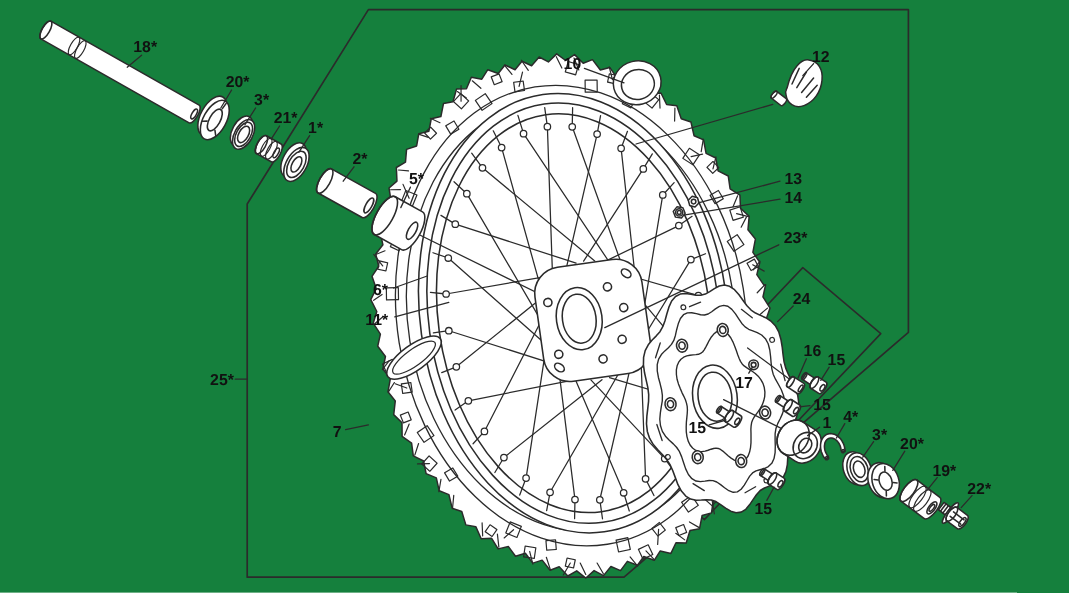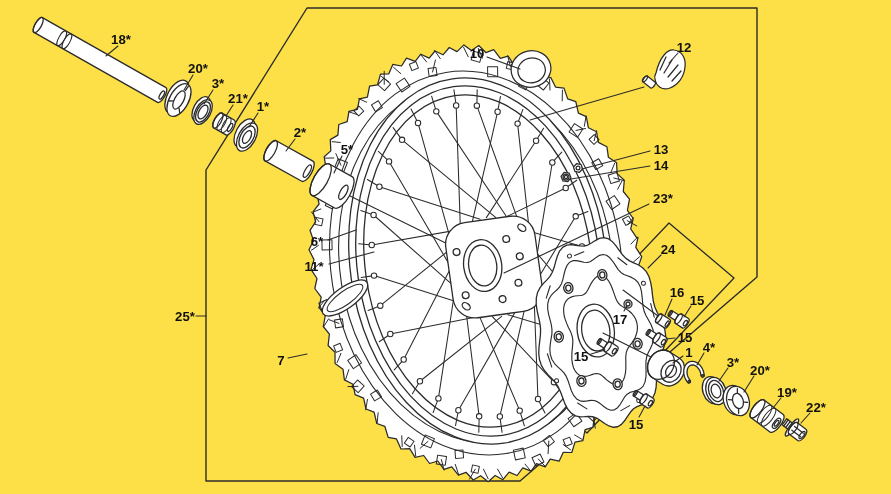--- a/index.html
+++ b/index.html
@@ -1,16 +1,16 @@
 <!DOCTYPE html>
 <html><head>
 <meta charset="utf-8">
 <style>
   html,body{margin:0;padding:0;background:#ffffff;}
-  .stage{position:relative;width:891px;height:494px;background:#fde047;overflow:hidden;
+  .stage{position:relative;width:891px;height:494px;background:#15803d;overflow:hidden;
          font-family:"Liberation Sans",sans-serif;}
   svg{display:block;}
   text{font-family:"Liberation Sans",sans-serif;font-weight:bold;}
 </style>
 </head>
 <body>
 
 <div class="stage">
   <svg id="dia" width="891" height="494" viewBox="0 0 891 494">
       <g fill="none" stroke="#2b2b2b" stroke-width="1.4" stroke-linecap="round" stroke-linejoin="round">

